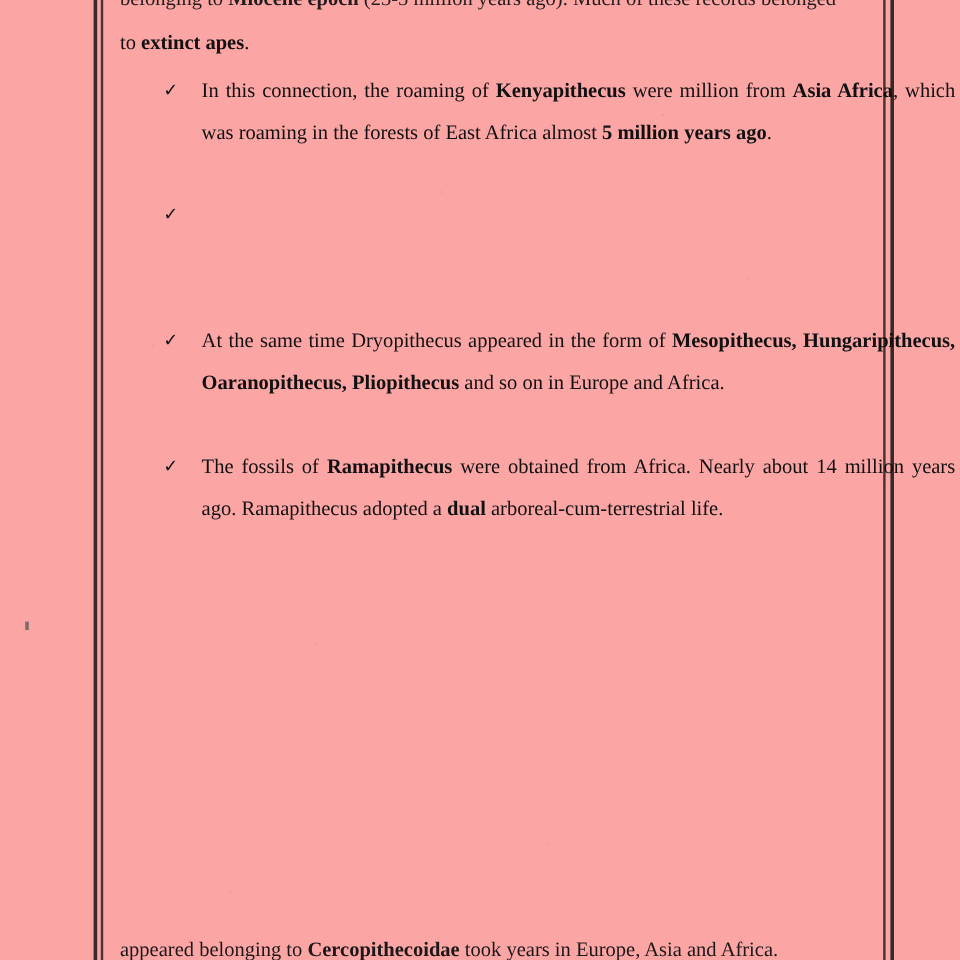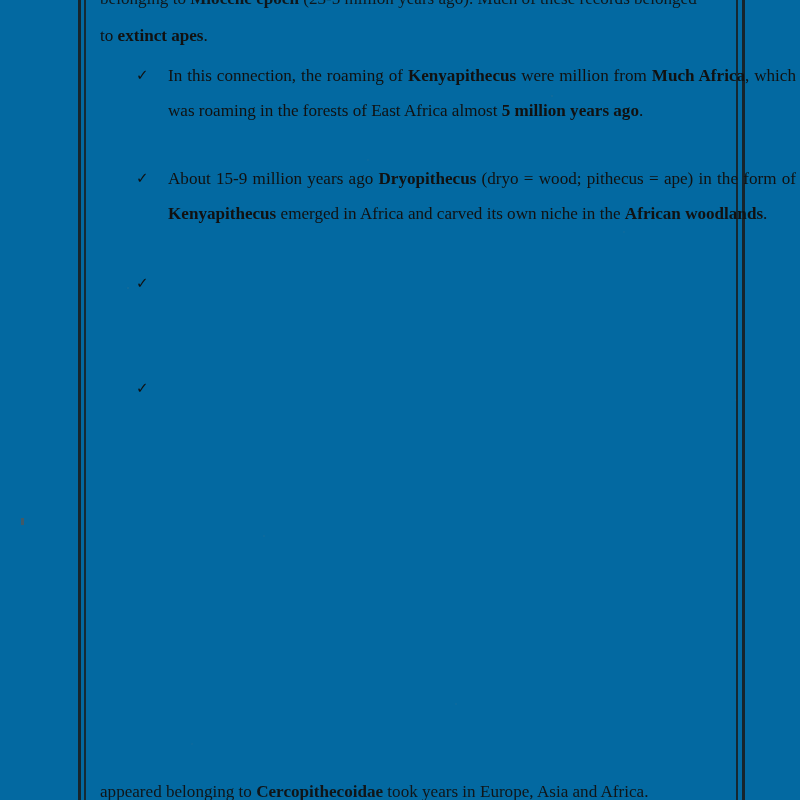--- a/index.html
+++ b/index.html
@@ -6,21 +6,21 @@
   html, body {
     margin: 0;
     padding: 0;
     background: #ffffff;
   }
   #page {
     position: relative;
     width: 800px;
     height: 800px;
     overflow: hidden;
-    background: #0369a1;
+    background: #fca5a5;
     font-family: "Liberation Serif", "DejaVu Serif", serif;
     color: #111111;
   }
 
   
   #scan-noise {
     position: absolute;
     inset: 0;
     pointer-events: none;
     opacity: .55;
@@ -155,24 +155,24 @@
     <span>belonging to </span><b>Miocene epoch</b><span> (23-5 million years ago). Much of these records belonged</span>
   </div>
 
   <div id="text-column">
 
     <p class="para cont block" style="top:18px;">
       <span>to </span><b>extinct apes</b><span>.</span>
     </p>
 
     <ul class="bullets block" id="bullet-list" style="top: 58px; position: relative; height: 390px;">
-        <li class="bullet" style="position: absolute; top: 0px; left: 0px; width: 628px;"><span class="tick">✓</span><span><span>In this connection, the roaming of </span><b>Kenyapithecus</b><span> were million from </span><b>Much Africa</b><span>, which was roaming in the forests of East Africa almost </span><b>5 million years ago</b><span>.</span></span></li>
-        <li class="bullet" style="position: absolute; top: 103px; left: 0px; width: 628px;"><span class="tick">✓</span><span><span>About 15-9 million years ago </span><b>Dryopithecus</b><span> (dryo = wood; pithecus = ape) in the form of </span><b>Kenyapithecus</b><span> emerged in Africa and carved its own niche in the </span><b>African woodlands</b><span>.</span></span></li>
-        <li class="bullet" style="position: absolute; top: 208px; left: 0px; width: 628px;"><span class="tick">✓</span></li>
-        <li class="bullet" style="position: absolute; top: 313px; left: 0px; width: 628px;"><span class="tick">✓</span></li>
+        <li class="bullet" style="position: absolute; top: 0px; left: 0px; width: 628px;"><span class="tick">✓</span><span><span>In this connection, the roaming of </span><b>Kenyapithecus</b><span> were million from </span><b>Asia Africa</b><span>, which was roaming in the forests of East Africa almost </span><b>5 million years ago</b><span>.</span></span></li>
+        <li class="bullet" style="position: absolute; top: 103px; left: 0px; width: 628px;"><span class="tick">✓</span></li>
+        <li class="bullet" style="position: absolute; top: 208px; left: 0px; width: 628px;"><span class="tick">✓</span><span><span>At the same time Dryopithecus appeared in the form of </span><b>Mesopithecus, Hungaripithecus, Oaranopithecus, Pliopithecus</b><span> and so on in Europe and Africa.</span></span></li>
+        <li class="bullet" style="position: absolute; top: 313px; left: 0px; width: 628px;"><span class="tick">✓</span><span><span>The fossils of </span><b>Ramapithecus</b><span> were obtained from Africa. Nearly about 14 million years ago. Ramapithecus adopted a </span><b>dual</b><span> arboreal-cum-terrestrial life.</span></span></li>
       </ul>
 
   </div>
 
   <div id="clipped-bottom">
     <span>appeared belonging to </span><b>Cercopithecoidae</b><span> took years in Europe, Asia and Africa.</span>
   </div>
 
 </div>
 

